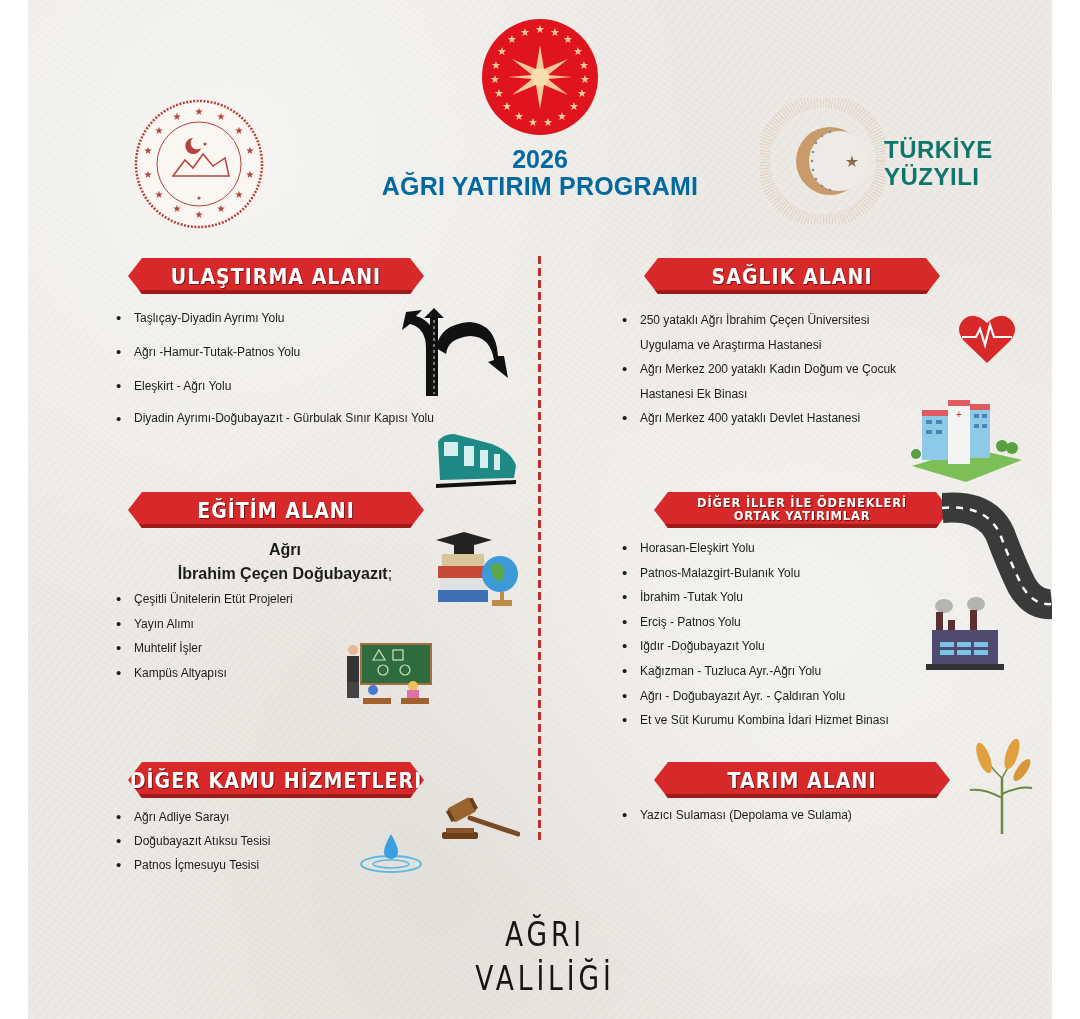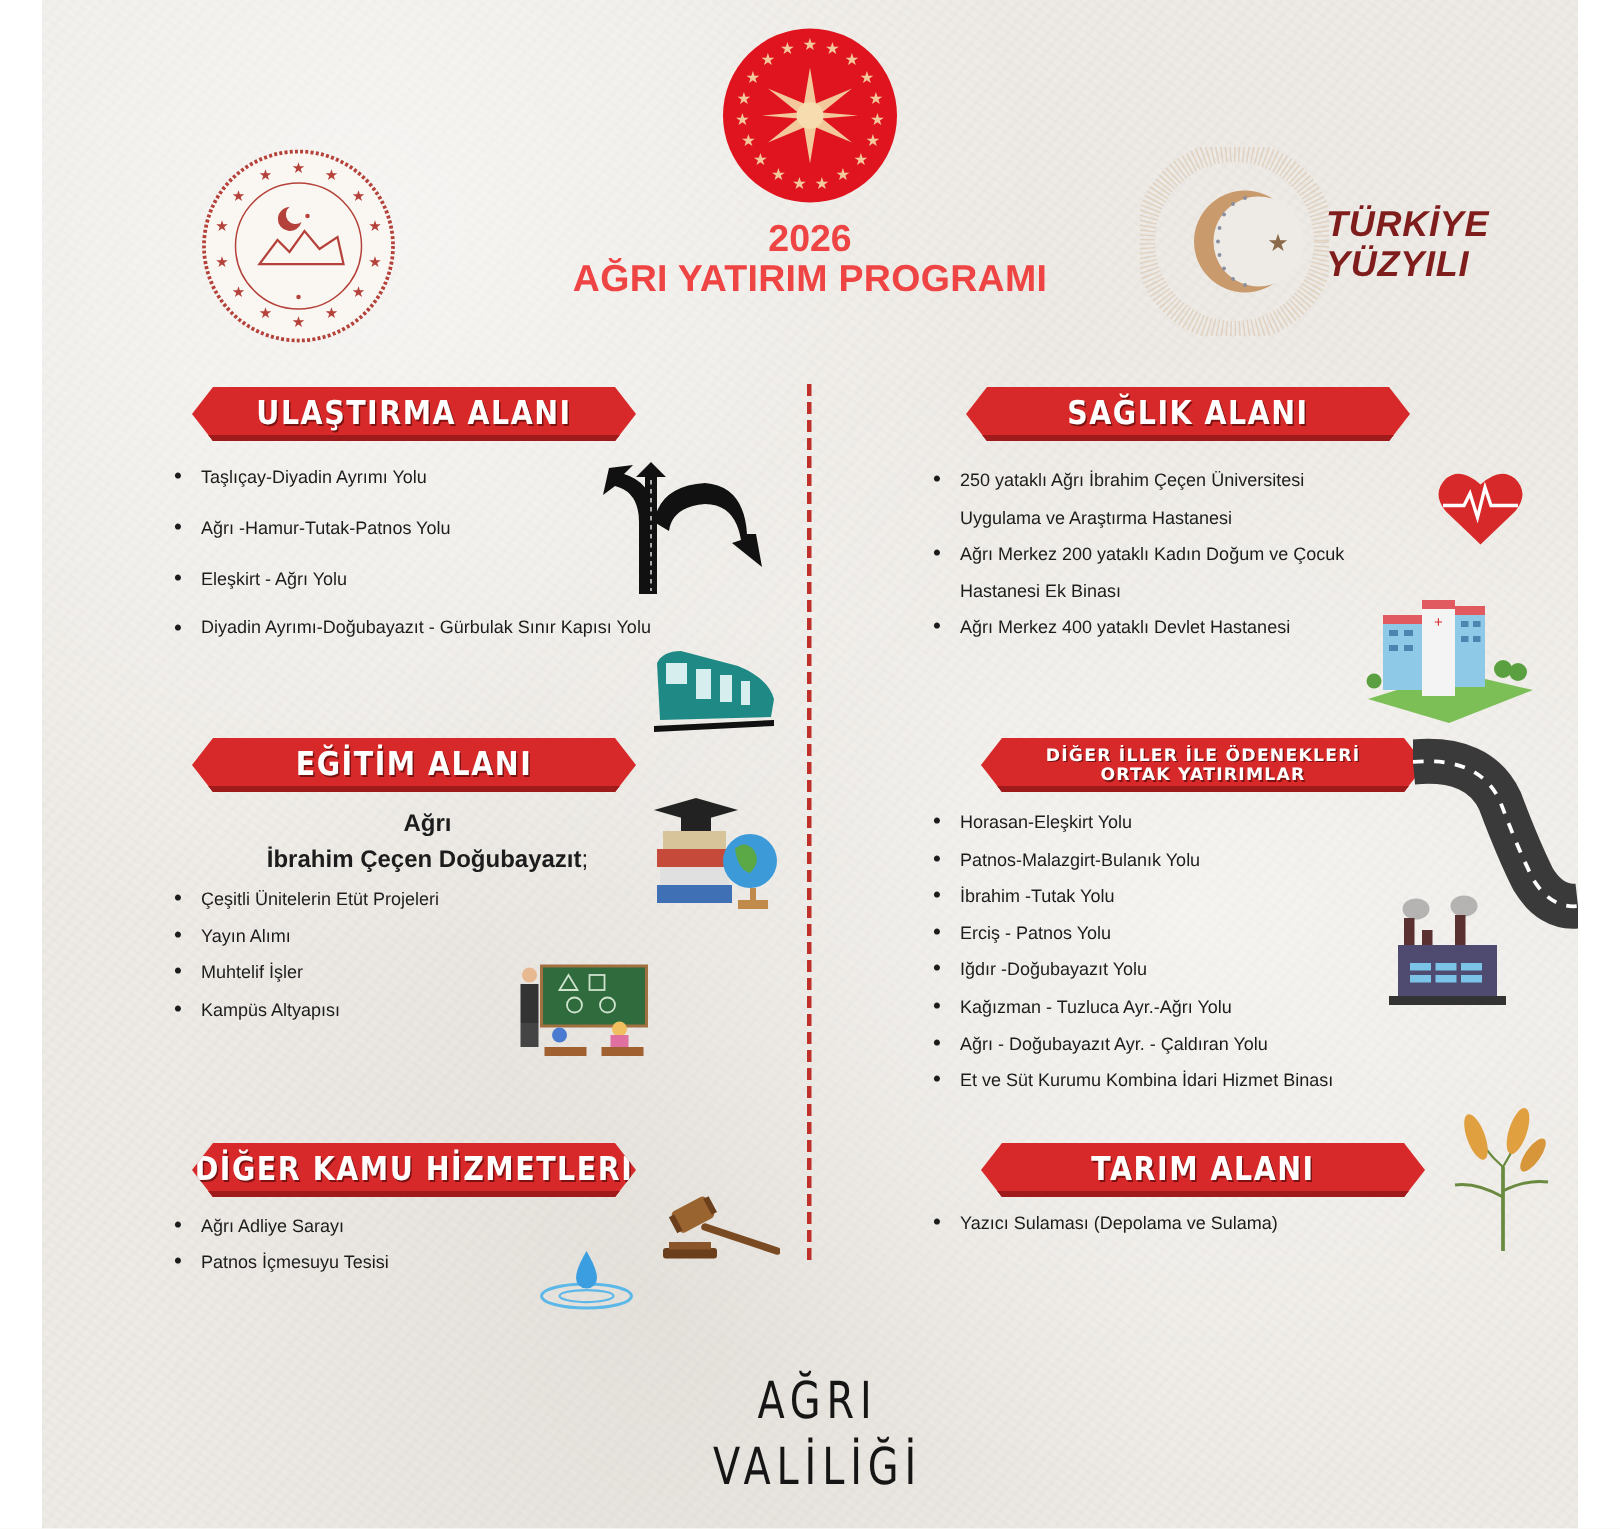--- a/index.html
+++ b/index.html
@@ -14,21 +14,21 @@
       radial-gradient(ellipse at 75% 60%, rgba(255,255,255,0.45) 0, rgba(255,255,255,0) 45%),
       radial-gradient(ellipse at 40% 85%, rgba(210,205,198,0.35) 0, rgba(210,205,198,0) 40%),
       repeating-linear-gradient(35deg, rgba(0,0,0,0.012) 0 2px, rgba(255,255,255,0.02) 2px 5px),
       repeating-linear-gradient(-50deg, rgba(0,0,0,0.012) 0 3px, rgba(255,255,255,0.02) 3px 7px);
   }
 
   .abs { position: absolute; }
 
   
   .title-block { position: absolute; left: 340px; top: 146px; width: 400px; text-align: center;
-    font-weight: bold; color: #ef4444; font-family: "Liberation Sans", sans-serif; }
+    font-weight: bold; color: #0369a1; font-family: "Liberation Sans", sans-serif; }
   .title-block .year { font-size: 25px; line-height: 27px; }
   .title-block .main { font-size: 25px; line-height: 27px; letter-spacing: 0.2px; }
   .title-block .amount { font-size: 25px; line-height: 27px; }
 
   
   .banner {
     position: absolute; height: 36px;
     background: #d8292a;
     clip-path: polygon(14px 0, calc(100% - 14px) 0, 100% 50%, calc(100% - 14px) 100%, 14px 100%, 0 50%);
     box-shadow: inset 0 -4px 0 #a81d1e;
@@ -55,21 +55,21 @@
     position: absolute; left: 538px; top: 256px; width: 3px; height: 584px;
     background: repeating-linear-gradient(to bottom, #c0302a 0 8px, transparent 8px 12px);
   }
 
   .center-sub { position: absolute; text-align: center; font-weight: bold; font-size: 16px; color: #1c1c1c; }
 
   .footer { position: absolute; left: 430px; top: 912px; width: 230px; text-align: center;
     font-family: "DejaVu Sans", sans-serif; font-size: 34px; line-height: 44px; letter-spacing: 5px; color: #151515;
     transform: scaleX(0.78); transform-origin: center; }
 
-  .ty-text { position: absolute; left: 884px; top: 136px; font-weight: bold; font-size: 24px; line-height: 27px; color: #7f1d1d; letter-spacing: 0.5px; font-style: italic; }
+  .ty-text { position: absolute; left: 884px; top: 136px; font-weight: bold; font-size: 24px; line-height: 27px; color: #0f766e; letter-spacing: 0.5px; }
 </style>
 </head>
 <body>
 
 <div class="paper"></div>
 
 <div class="abs" style="left:480px;top:17px;width:120px;height:120px;">
   <svg width="120" height="120" viewBox="0 0 120 120">
     <circle cx="60" cy="60" r="58" fill="#e0141e"></circle>
     <g fill="#f3c89a">
@@ -315,20 +315,21 @@
         <rect x="50" y="56" width="14" height="5"></rect>
     </g>
   </svg>
 </div>
 
 <div class="banner" style="left:128px;top:762px;width:296px;">
   <span class="banner-text">DİĞER KAMU HİZMETLERİ</span>
 </div>
 <ul class="items" style="left:114px;top:805px;width:300px;">
   <li style="line-height:24px;">Ağrı Adliye Sarayı</li>
+  <li style="line-height:24px;">Doğubayazıt Atıksu Tesisi</li>
   <li style="line-height:24px;">Patnos İçmesuyu Tesisi</li>
 </ul>
 <div class="abs" style="left:442px;top:796px;width:78px;height:44px;">
   <svg width="78" height="44" viewBox="0 0 78 44">
     <rect x="0" y="36" width="36" height="7" rx="2" fill="#6b3f1c"></rect>
     <rect x="4" y="32" width="28" height="5" fill="#8a552a"></rect>
     <g transform="rotate(-28 20 16)">
       <rect x="8" y="6" width="26" height="16" rx="3" fill="#9a6430"></rect>
       <rect x="6" y="8" width="4" height="12" fill="#6b3f1c"></rect>
       <rect x="32" y="8" width="4" height="12" fill="#6b3f1c"></rect>

